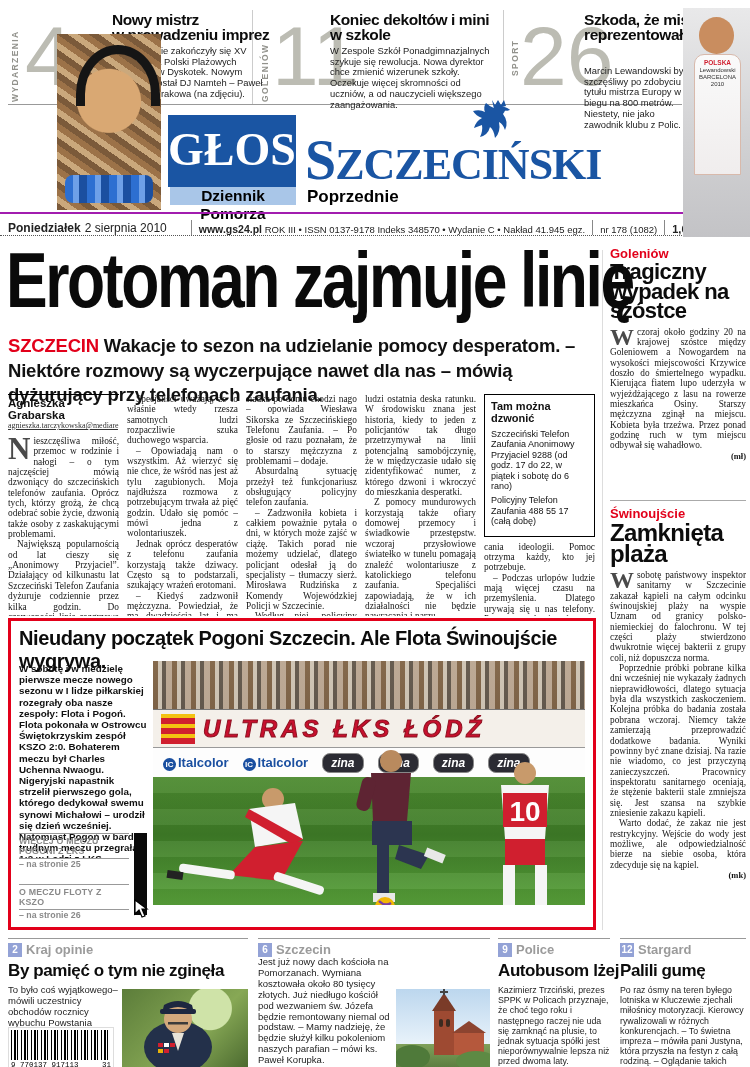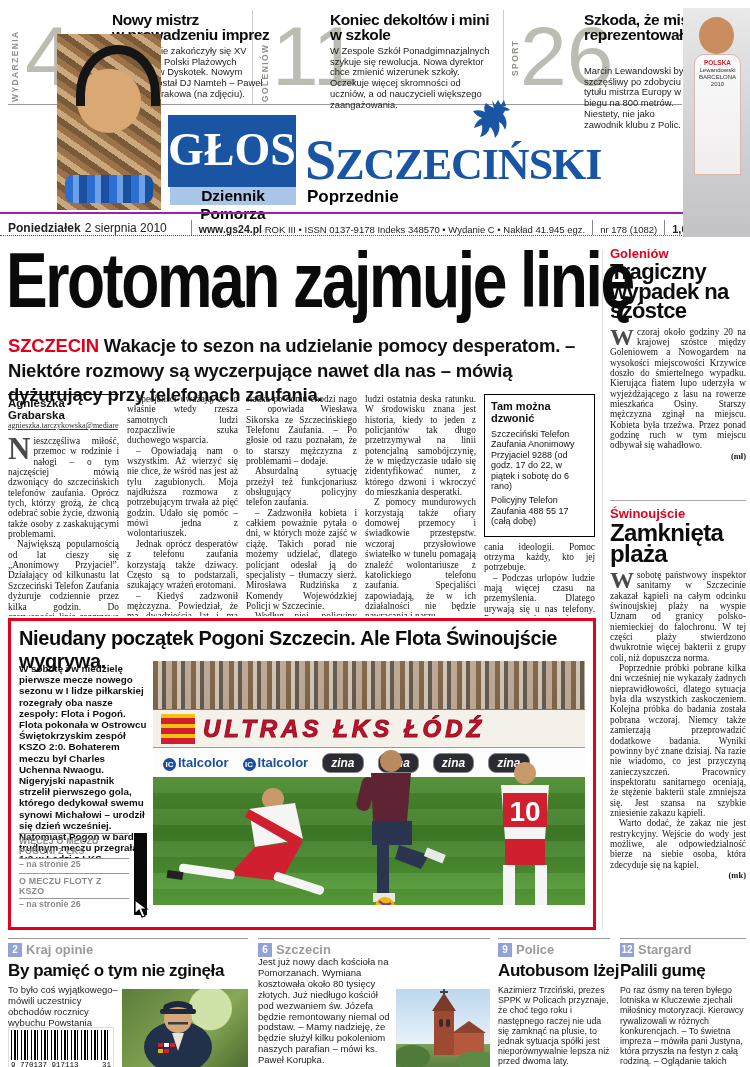--- a/index.html
+++ b/index.html
@@ -278,21 +278,21 @@
       <p>Flota pokonała w Ostrowcu Świętokrzyskim zespół KSZO 2:0. Bohaterem meczu był Charles Uchenna Nwaogu. Nigeryjski napastnik strzelił pierwszego gola, którego dedykował swemu synowi Michałowi – urodził się dzień wcześniej.</p>
       <p>Natomiast Pogoń w bardzo trudnym meczu przegrała 1:2 w Łodzi z ŁKS.</p>
 
     </div>
 
     <div class="abs" style="left:8px;top:212px;width:128px">
       <div class="xref">
         <div class="lb">WIĘCEJ O MECZU POGONI Z ŁKS</div>
         <div class="pg">– na stronie 25</div>
       </div>
-      <div class="xref" style="margin-top:3px">
+      <div class="xref" style="margin-top:14px">
         <div class="lb">O MECZU FLOTY Z KSZO</div>
         <div class="pg">– na stronie 26</div>
       </div>
       <div class="blackbar" style="right:0;top:0;width:13px;height:82px"></div>
       <svg class="abs" style="right:-3px;top:66px" width="16" height="20" viewBox="0 0 16 20">
         <polygon points="1,1 1,15 5,11 8,18 11,17 8,10 13,10" fill="#fff" stroke="#000" stroke-width="1.2"></polygon>
       </svg>
     </div>
 
     <div class="abs ph mphoto" style="left:142px;top:40px;width:432px;height:244px">

